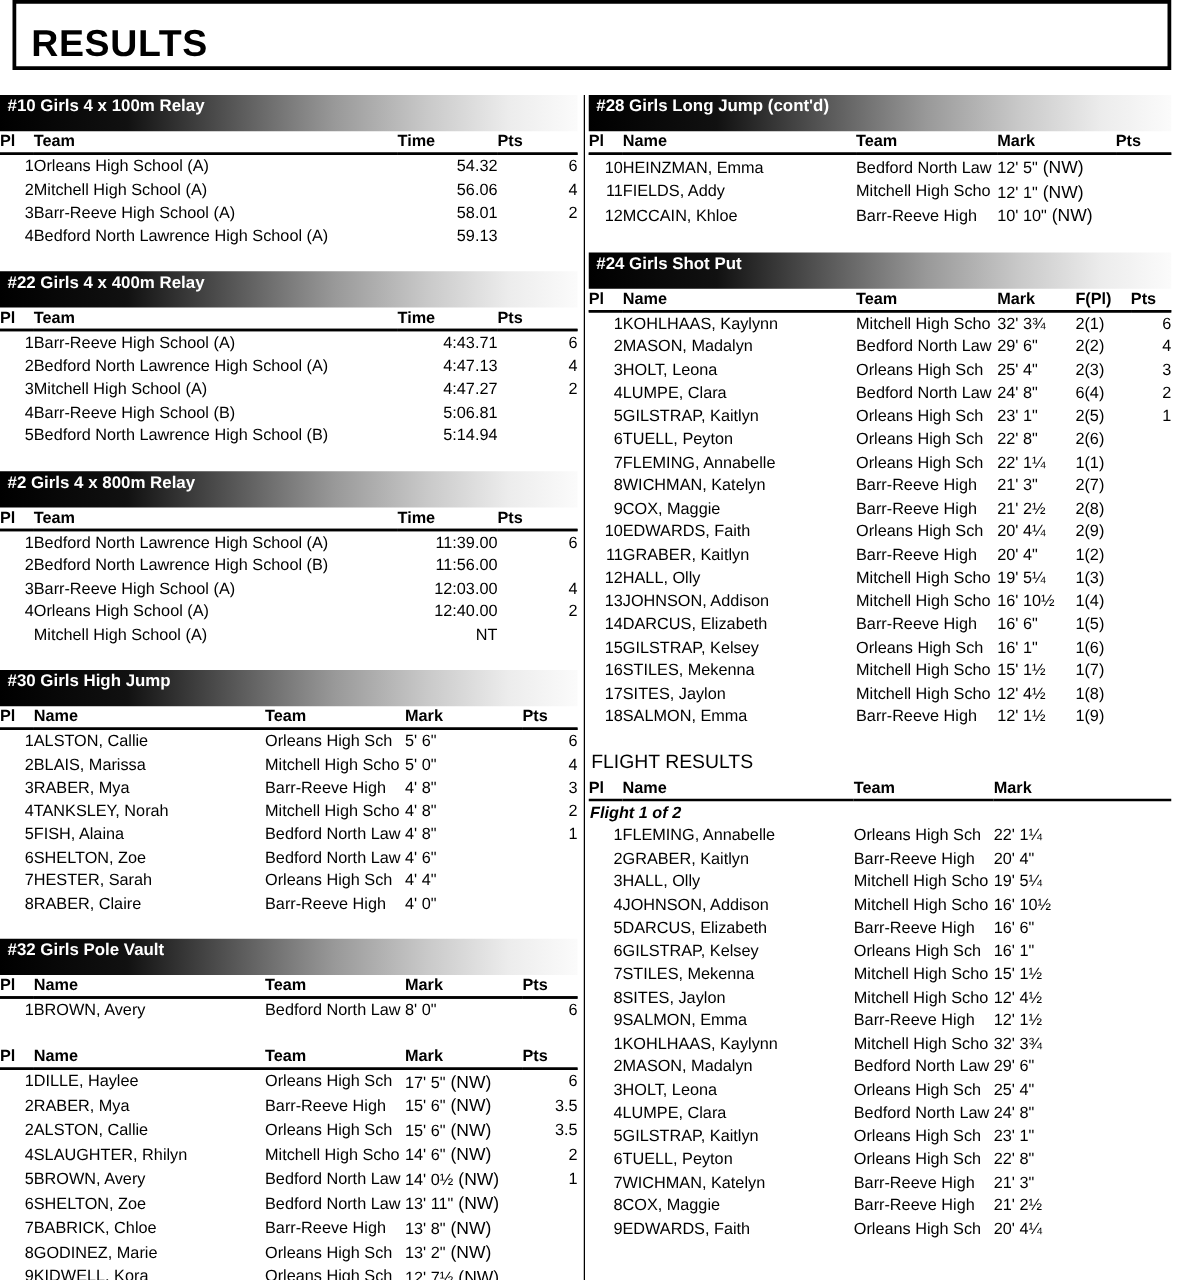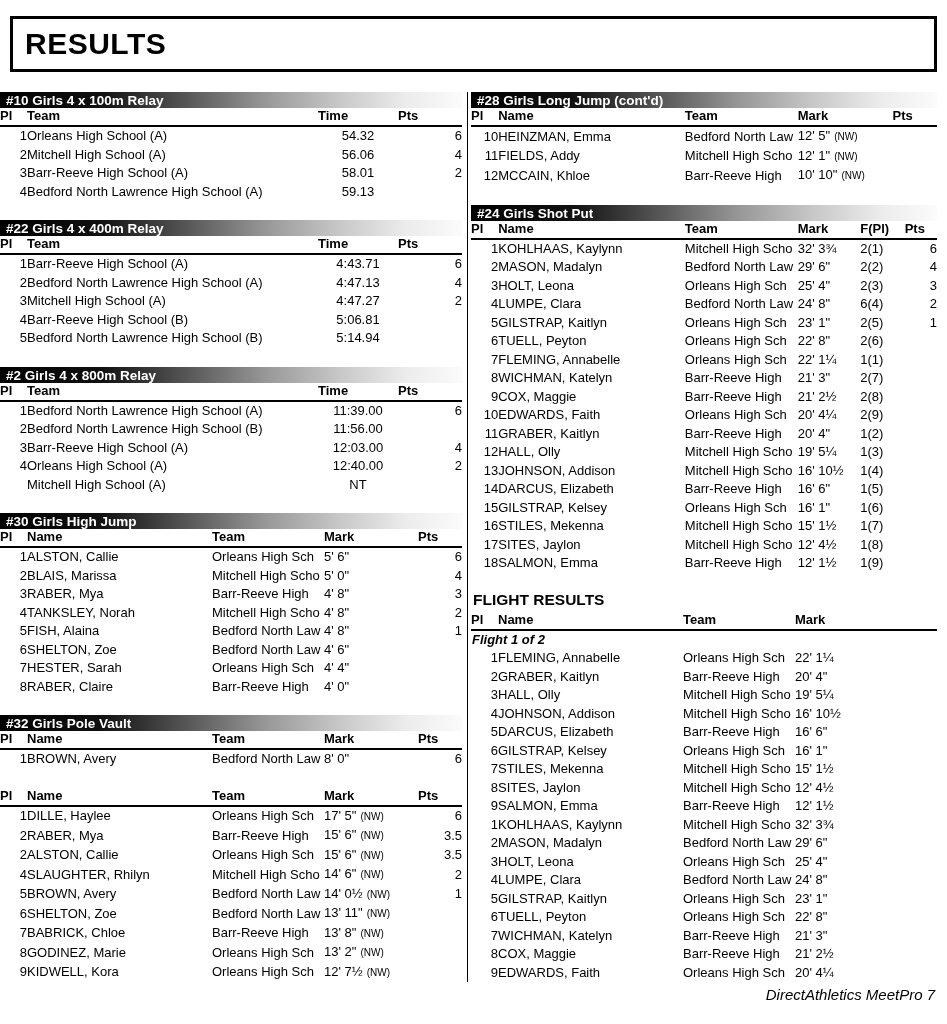--- a/index.html
+++ b/index.html
@@ -6,69 +6,69 @@
   .page{
     position:relative;
     width:947px;height:1024px;
     box-sizing:border-box;
     overflow:hidden;
     background:#fff;
     color:#000;
     font-family:"Liberation Sans","DejaVu Sans",sans-serif;
   }
   .results-box{
-    margin:16px 10px 20px 10px;
+    margin:0 10px 20px 10px;
     border:3px solid #000;
     height:50px;
-    display:flex;align-items:center;
+    display:flex;align-items:flex-end;
     padding-left:12px;
   }
   .results-box h1{
     margin:0;font-size:30px;font-weight:bold;letter-spacing:0.5px;
   }
   .cols{display:flex;align-items:stretch;}
   .col-left{
     width:467px;flex:0 0 467px;box-sizing:border-box;padding-right:5px;
   }
   .col-right{
     flex:1;box-sizing:border-box;border-left:1px solid #000;padding-left:3px;padding-right:10px;
   }
   .section{margin-bottom:19px;}
   .section:last-child{margin-bottom:0;}
   .event-bar{
-    height:16px;line-height:17px;
+    height:29px;line-height:17px;
     background:linear-gradient(to right,#000 0%,#111 22%,#555 40%,#999 58%,#c9c9c9 74%,#ececec 88%,#fbfbfb 100%);
     color:#fff;font-weight:bold;font-size:13.5px;
     padding-left:6px;white-space:nowrap;overflow:hidden;
   }
   .flight-heading{
-    font-size:15.5px;font-weight:bold;margin:0 0 4px 0;padding-left:2px;height:16px;line-height:16px;
+    font-size:15.5px;font-weight:normal;margin:0 0 4px 0;padding-left:2px;height:16px;line-height:16px;
   }
   table.rt{width:100%;border-collapse:collapse;table-layout:fixed;font-size:13px;}
   table.rt th{
     border-bottom:2px solid #000;
     font-size:13px;font-weight:bold;text-align:left;
     padding:0 0 2px 0;height:15px;line-height:15px;white-space:nowrap;
   }
   table.rt td{
     height:18.5px;line-height:18.5px;padding:0;vertical-align:middle;
     white-space:nowrap;overflow:hidden;
   }
   th.pl{padding-left:13px;}
   td.pl{text-align:right;padding-right:1px;}
   td.name,td.team,th.name,th.team{padding-left:6px;}
-  th.time,td.time{text-align:center;}
+  th.time,td.time{text-align:right;}
   th.time{padding-right:12px;}
   td.time{padding-right:8px;}
   th.pts,td.pts{text-align:right;}
   th.pts{padding-right:0;}
   td.pts{padding-right:12px;}
   th.mark,td.mark{padding-left:2px;}
   th.fpl,td.fpl{padding-left:2px;}
-  .wind{font-size:10px;margin-left:4px;}
+  .wind{font-size:14px;margin-left:4px;}
   tr.flight-label td{font-weight:bold;padding-left:1px;text-align:left;overflow:visible;font-style:italic;}
   .footer{
     margin:4px 12px 0 0;
     text-align:right;
     font-style:italic;font-size:15px;
   }
 </style>
 </head>
 <body>
 

